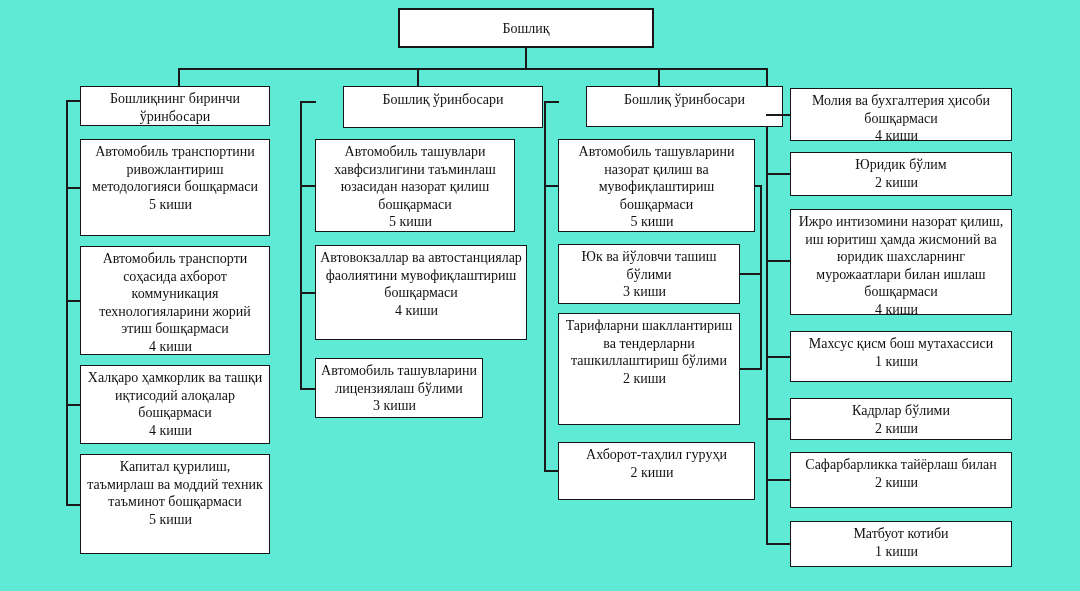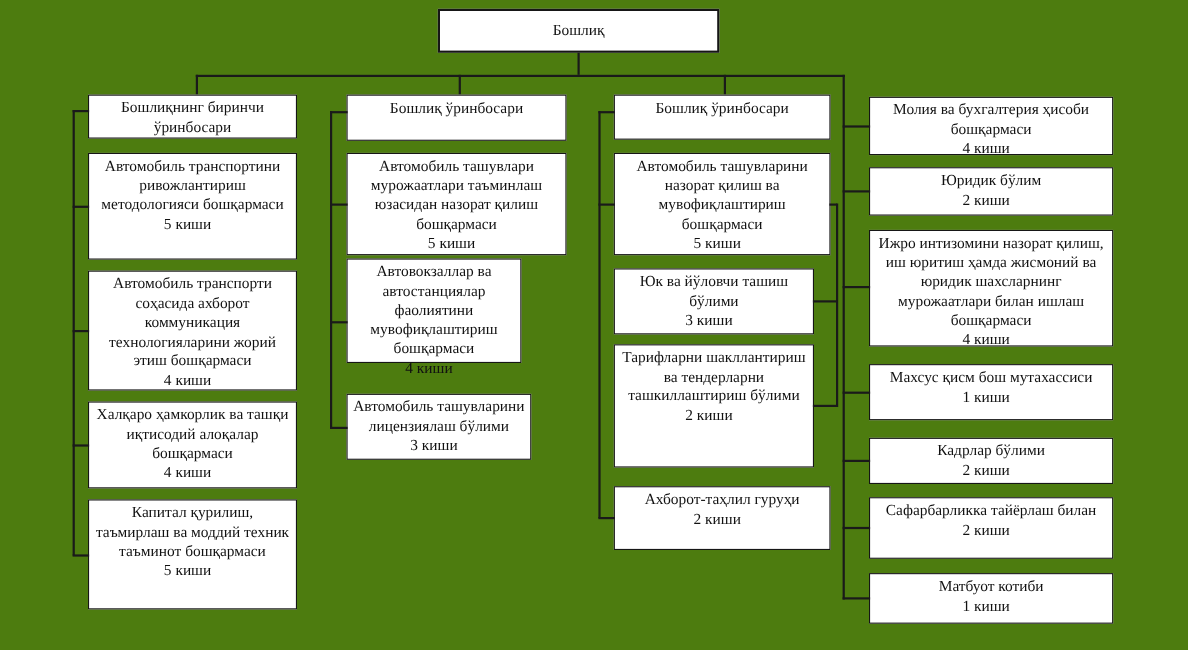--- a/index.html
+++ b/index.html
@@ -1,31 +1,31 @@
 <!DOCTYPE html>
 <html><head>
 <meta charset="utf-8">
 <style>
   html,body{margin:0;padding:0;background:#ffffff;}
   #stage{
-    position:relative;width:1080px;height:591px;background:#4d7c0f;
+    position:relative;width:1080px;height:591px;background:#5eead4;
     font-family:"Liberation Serif","DejaVu Serif",serif;
     color:#111;overflow:hidden;
   }
   .box{
     position:absolute;box-sizing:border-box;background:#fff;
     border:1.4px solid #161616;
     display:flex;flex-direction:column;justify-content:flex-start;
     padding:3px 4px 2px 4px;text-align:center;
     font-size:14px;line-height:17.5px;
   }
   .box .lbl{width:100%;}
   .box .cnt{width:100%;text-align:center;padding-right:9px;box-sizing:border-box;}
   .rootbox{border-width:2px;justify-content:center;}
-  .hdr{padding-top:4px;}
+  .hdr{padding-top:4px;margin-left:28px;}
   .ln{position:absolute;background:#1a1a1a;}
   .h{height:1.5px;}
   .v{width:1.5px;}
 </style>
 </head>
 <body>
 
 <div id="stage">
 
   <div class="box rootbox" style="left:398px;top:8px;width:256px;height:40px">
@@ -62,24 +62,24 @@
   <div class="ln h" style="left:66px;top:100px;width:15px"></div>
   <div class="ln h" style="left:66px;top:187px;width:15px"></div>
   <div class="ln h" style="left:66px;top:300px;width:15px"></div>
   <div class="ln h" style="left:66px;top:404px;width:15px"></div>
   <div class="ln h" style="left:66px;top:504px;width:15px"></div>
 
   <div class="box hdr" style="left:315px;top:86px;width:200px;height:42px">
     <div class="lbl">Бошлиқ ўринбосари</div>
   </div>
   <div class="box" style="left:315px;top:139px;width:200px;height:93px">
-    <div class="lbl">Автомобиль ташувлари мурожаатлари таъминлаш юзасидан назорат қилиш бошқармаси</div>
+    <div class="lbl">Автомобиль ташувлари хавфсизлигини таъминлаш юзасидан назорат қилиш бошқармаси</div>
     <div class="cnt">5 киши</div>
   </div>
-  <div class="box" style="left:315px;top:235px;width:159px;height:95px">
+  <div class="box" style="left:315px;top:245px;width:212px;height:95px">
     <div class="lbl">Автовокзаллар ва автостанциялар фаолиятини мувофиқлаштириш бошқармаси</div>
     <div class="cnt">4 киши</div>
   </div>
   <div class="box" style="left:315px;top:358px;width:168px;height:60px">
     <div class="lbl">Автомобиль ташувларини лицензиялаш бўлими</div>
     <div class="cnt">3 киши</div>
   </div>
   <div class="ln v" style="left:300px;top:101px;height:288px"></div>
   <div class="ln h" style="left:300px;top:101px;width:16px"></div>
   <div class="ln h" style="left:300px;top:185px;width:16px"></div>

